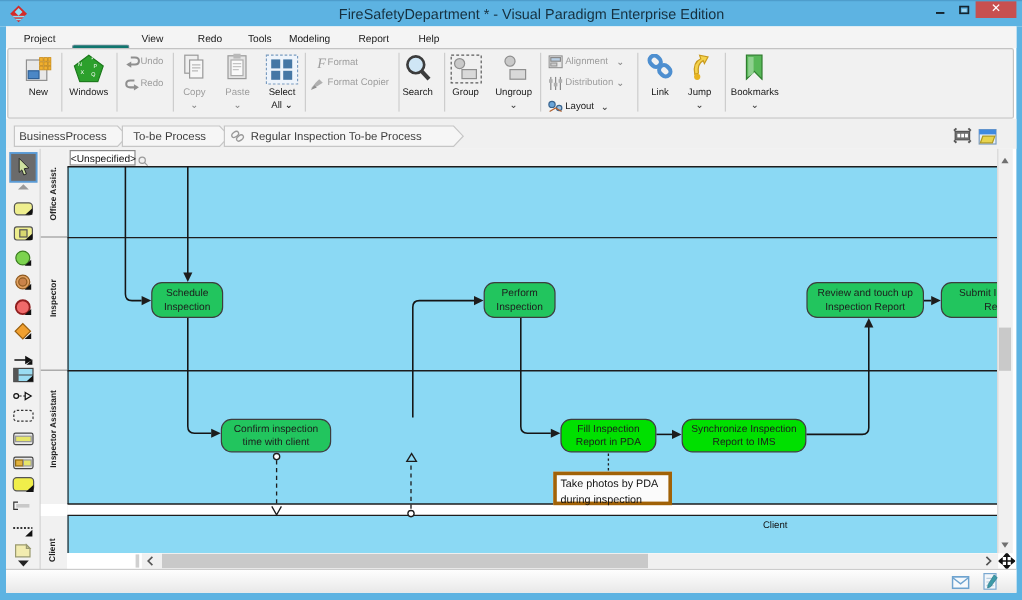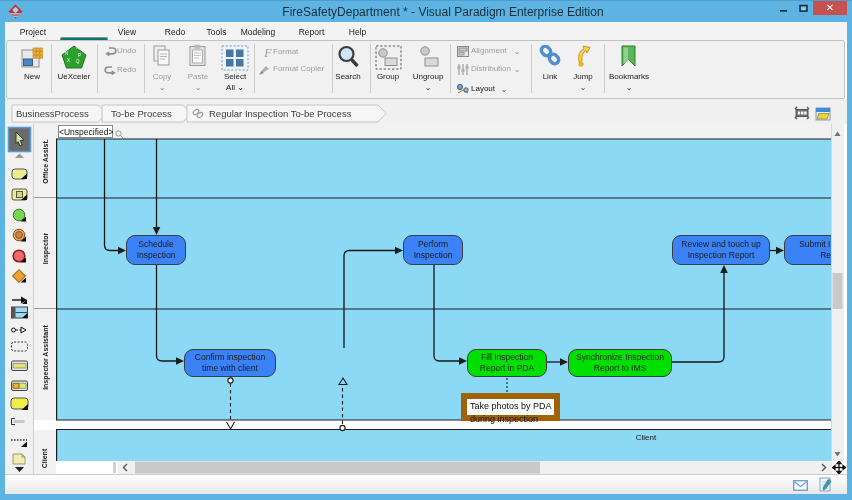--- a/index.html
+++ b/index.html
@@ -28,23 +28,23 @@
 
 #palette { left:5px; top:124px; width:29px; height:351px; background:#f1f1f1; border-right:1px solid #cfcfcf; }
 #lanestrip { left:34px; top:124px; width:22px; height:351px; background:#f1f1f1; }
 .lanelabel { position:absolute; font-size:7px; font-weight:bold; color:#222; white-space:nowrap; transform:rotate(-90deg); transform-origin:center; text-align:center; }
 #canvas { left:56px; top:124px; width:775px; height:337px; background:#f1f1f1; overflow:hidden; }
 #vscroll { left:831px; top:124px; width:13px; height:337px; background:#f0f0f0; border-left:1px solid #d6d6d6; }
 #hscroll { left:56px; top:461px; width:775px; height:13px; background:#fff; }
 #statusbar { left:5px; top:474px; width:842px; height:20px; background:linear-gradient(#fefefe,#e8e8e8); border-top:1px solid #cccccc; }
 
 .task { position:absolute; border:1.4px solid #3d3d3d; border-radius:9px; font-size:8.5px; color:#1c1c1c; text-align:center; display:flex; align-items:center; justify-content:center; line-height:11px; }
-.task.y { background:#3b82f6; }
+.task.y { background:#22c55e; }
 .task.g { background:#00e000; }
-#note { position:absolute; background:#fbfbfb; border:6px solid #a16207; font-size:9px; color:#111; line-height:13px; padding:1px 0 0 3px; }
+#note { position:absolute; background:#fbfbfb; border:3px solid #a16207; font-size:9px; color:#111; line-height:13px; padding:1px 0 0 3px; }
 </style>
 </head>
 <body>
 <div class="abs" id="titlebar"></div>
 <div class="abs" id="title-text">FireSafetyDepartment * - Visual Paradigm Enterprise Edition</div>
 <div class="abs" id="borderL"></div>
 <div class="abs" id="borderR"></div>
 <div class="abs" id="borderB"></div>
 
 <svg class="abs" style="left:776px;top:4px" width="36" height="12" viewBox="0 0 36 12">
@@ -109,21 +109,21 @@
 <svg class="abs" style="left:60px;top:45px" width="28" height="24" viewBox="0 0 28 24">
  <path d="M14 1 L26 10 L21.5 23 H6.5 L2 10 Z" fill="#2ca02c" stroke="#1d7a1d"></path>
  <g fill="#ffffff" font-size="4.5" font-family="Liberation Sans">
   <text x="5" y="10">N</text>
       <text x="16" y="6">*</text>
       <text x="18" y="12">P</text>
       <text x="7" y="17">X</text>
       <text x="16" y="18">Q</text>
  </g>
 </svg>
-<div class="tlabel" style="left:50px;top:72px;width:48px">UeXceler</div>
+<div class="tlabel" style="left:50px;top:72px;width:48px">Windows</div>
 
 <svg class="abs" style="left:104px;top:46px" width="13" height="11" viewBox="0 0 13 11">
     <path d="M3 7.8 H8.5 Q11.8 7.8 11.8 4.9 Q11.8 2 8.5 2 H5" fill="none" stroke="#8f8f8f" stroke-width="1.7"></path>
     <path d="M1.2 7.8 L5.4 5.2 L5.4 10.4 Z" fill="#8f8f8f"></path>
   </svg>
 <div class="tlabel dis" style="left:117px;top:46px;width:30px;text-align:left">Undo</div>
 <svg class="abs" style="left:104px;top:65px" width="13" height="11" viewBox="0 0 13 11">
     <path d="M10 7.8 H4.5 Q1.2 7.8 1.2 4.9 Q1.2 2 4.5 2 H8" fill="none" stroke="#8f8f8f" stroke-width="1.7"></path>
     <path d="M11.8 7.8 L7.6 5.2 L7.6 10.4 Z" fill="#8f8f8f"></path>
   </svg>

